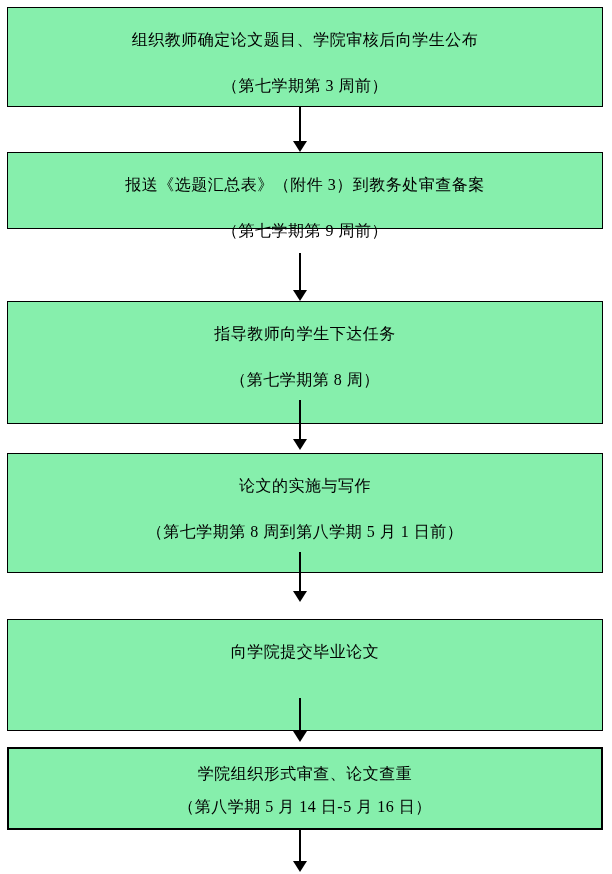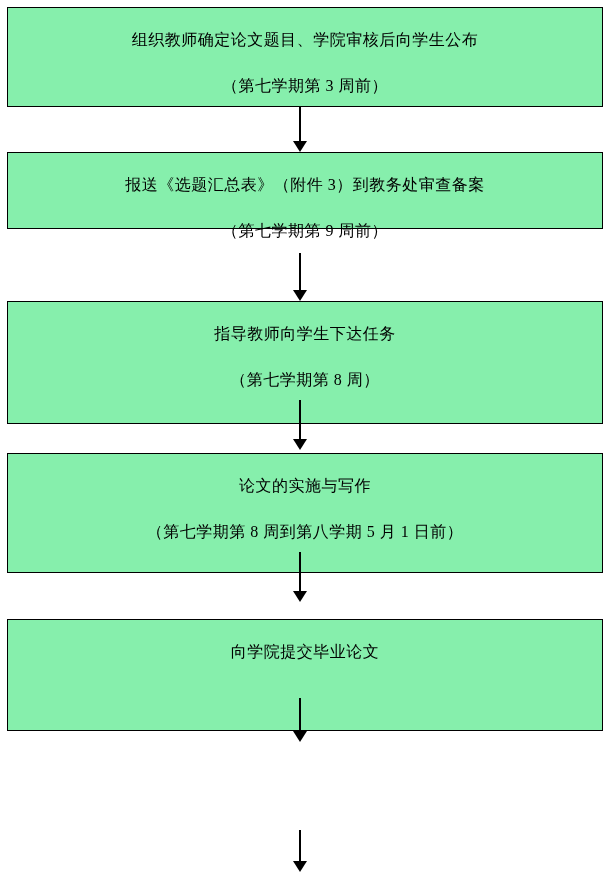--- a/index.html
+++ b/index.html
@@ -99,18 +99,22 @@
   </div>
 
   <div class="flow-box pad-tall" style="top:602px; height:112px;margin-top:17px;">
     <div class="line">向学院提交毕业论文</div>
   </div>
   <div class="flow-arrow" style="top:698px; height:44px;">
     <div class="arrow-stem"></div>
     <div class="arrow-head"></div>
   </div>
 
+  <div class="flow-box pad-short thick" style="top:747px; height:83px;">
+    <div class="line">学院组织形式审查、论文查重</div>
+    <div class="line">（第八学期 5 月 14 日-5 月 16 日）</div>
+  </div>
   <div class="flow-arrow" style="top:830px; height:42px;">
     <div class="arrow-stem"></div>
     <div class="arrow-head"></div>
   </div>
 
 </div>
 
 </body></html>

